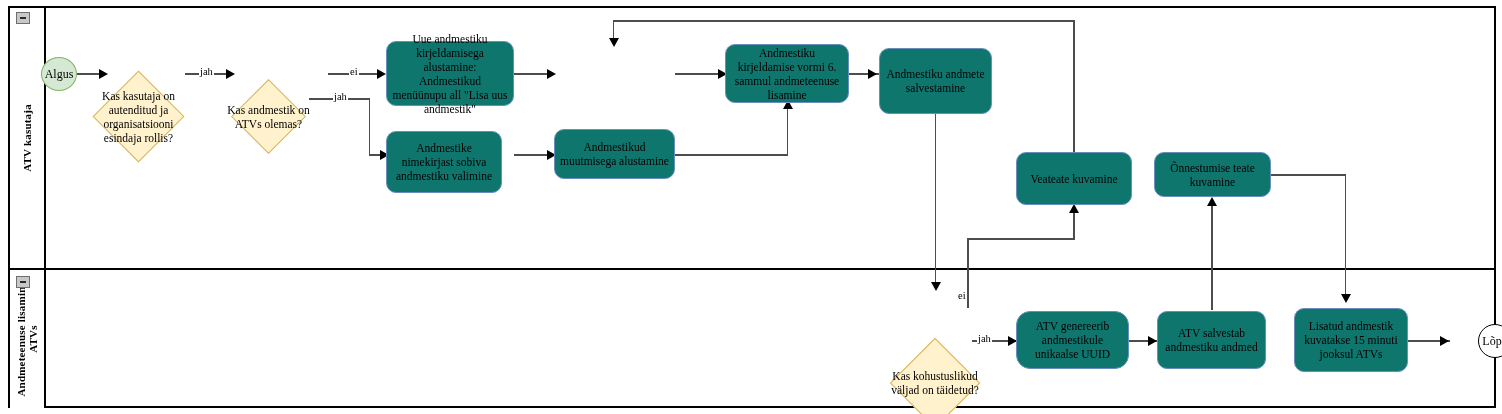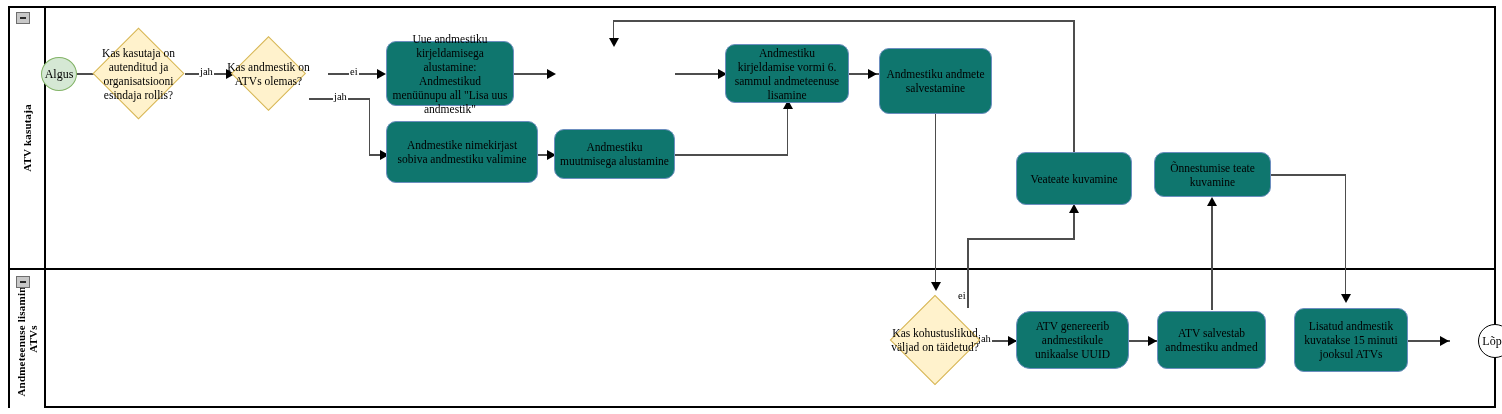--- a/index.html
+++ b/index.html
@@ -21,21 +21,21 @@
   .collapse-btn{position:absolute;width:14px;height:12px;background:#c8c8c8;
       border:1px solid #6e6e6e;box-sizing:border-box;}
   .collapse-btn:after{content:"";position:absolute;left:3px;right:3px;top:4px;
       height:2px;background:#2b2b2b;}
 
   
   .node{position:absolute;box-sizing:border-box;display:flex;align-items:center;
       justify-content:center;text-align:center;color:#000;}
   .process{background:#0f766e;border:1.4px solid #6c8ebf;border-radius:10px;
       font-size:11.5px;line-height:14px;padding:2px 5px;}
-  .decision-wrap{position:absolute;}
+  .decision-wrap{position:absolute;margin-top:43px;}
   .decision-shape{position:absolute;left:0;top:0;width:100%;height:100%;
       background:#fff2cc;border:1.4px solid #d6b656;
       transform:rotate(45deg);box-sizing:border-box;}
   .decision-text{position:absolute;left:-16px;right:-16px;top:50%;
       transform:translateY(-50%);text-align:center;font-size:11.5px;
       line-height:14px;color:#000;}
   .terminator{border-radius:50%;font-size:12px;}
   .start{background:#d5e8d4;border:1.4px solid #82b366;}
   .end{background:#ffffff;border:1.6px solid #000;}
 
@@ -153,27 +153,27 @@
 
   <div class="decision-wrap" style="left:242px;top:47px;width:53px;height:53px;">
     <div class="decision-shape"></div>
     <div class="decision-text">Kas andmestik on ATVs olemas?</div>
   </div>
 
   <div class="node process" style="left:386px;top:41px;width:128px;height:65px;">
     <span>Uue andmestiku kirjeldamisega alustamine: Andmestikud menüünupu all "Lisa uus andmestik"</span>
   </div>
 
-  <div class="node process" style="left:386px;top:121px;width:152px;height:62px;">
+  <div class="node process" style="left:386px;top:131px;width:116px;height:62px;">
     <span>Andmestike nimekirjast sobiva andmestiku valimine</span>
   </div>
 
 
   <div class="node process" style="left:554px;top:129px;width:121px;height:50px;">
-    <span>Andmestiku muutmisega alustamine</span>
+    <span>Andmestikud muutmisega alustamine</span>
   </div>
 
   <div class="node process" style="left:725px;top:44px;width:124px;height:59px;">
     <span>Andmestiku kirjeldamise vormi 6. sammul andmeteenuse lisamine</span>
   </div>
 
   <div class="node process" style="left:879px;top:48px;width:113px;height:66px;">
     <span>Andmestiku andmete salvestamine</span>
   </div>
 

